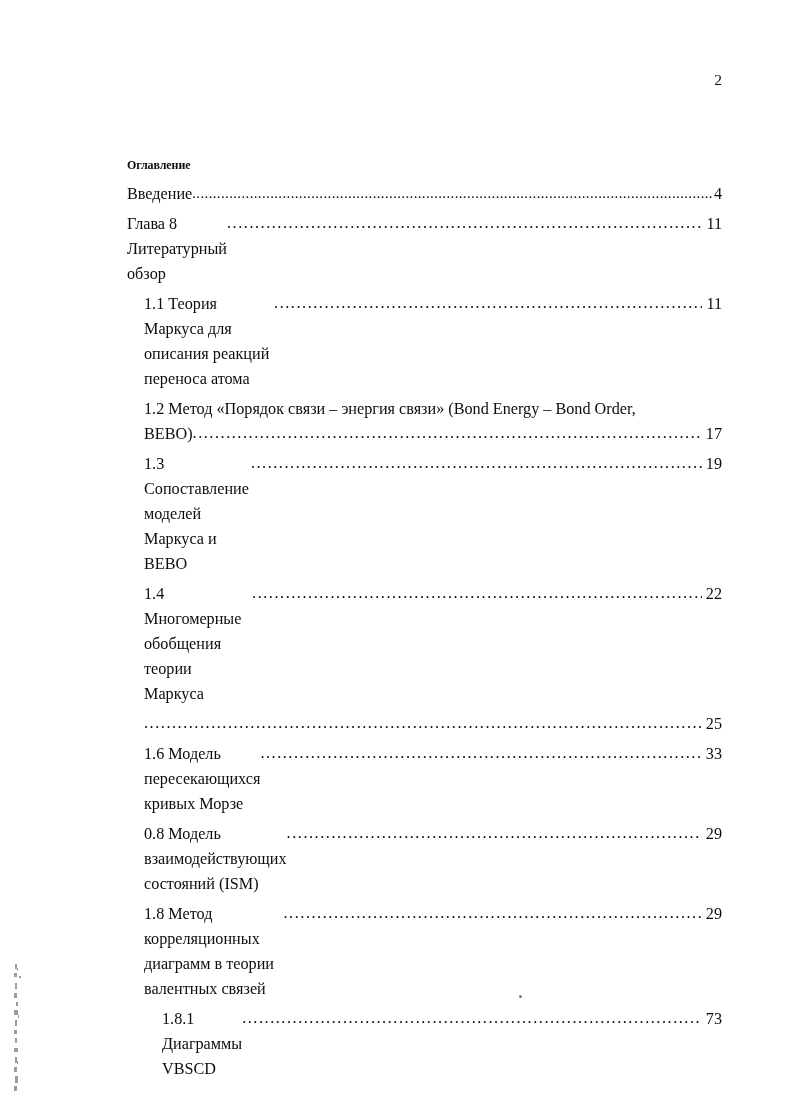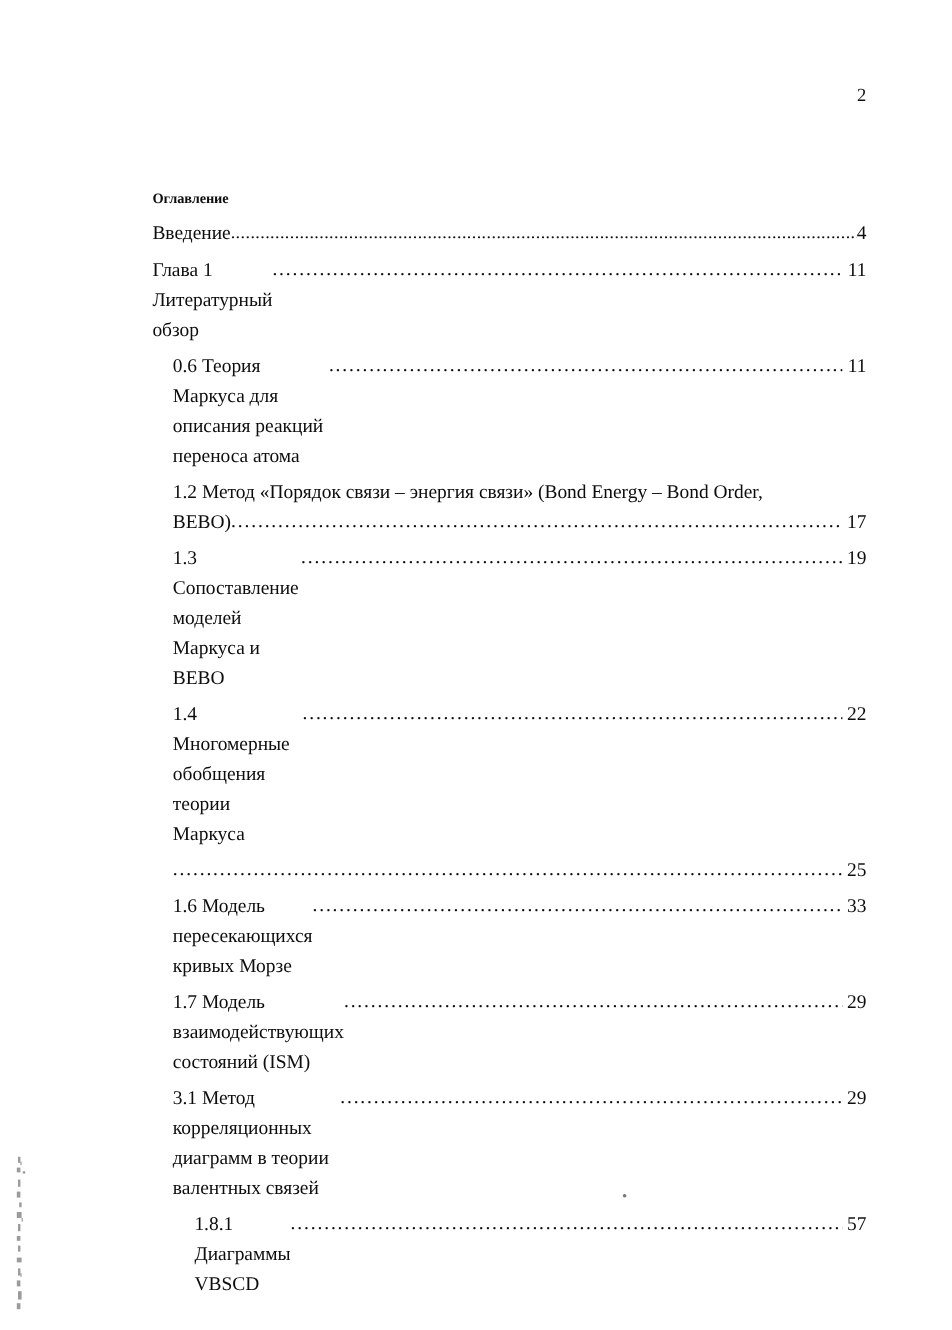--- a/index.html
+++ b/index.html
@@ -124,28 +124,28 @@
     <div id="toc-entries">
         <div class="entry lvl1">
           <div class="row">
             <span class="title">Введение</span>
             <span class="leader dense">................................................................................................................................................................................................................................................</span>
             <span class="pageno nospace">4</span>
           </div>
         </div>
         <div class="entry lvl1">
           <div class="row">
-            <span class="title">Глава 1 Литературный обзор</span>
+            <span class="title">Глава 8 Литературный обзор</span>
             <span class="leader ">................................................................................................................................................................................................................................................</span>
             <span class="pageno">11</span>
           </div>
         </div>
         <div class="entry lvl2">
           <div class="row">
-            <span class="title">0.6 Теория Маркуса для описания реакций переноса атома </span>
+            <span class="title">1.1 Теория Маркуса для описания реакций переноса атома </span>
             <span class="leader ">................................................................................................................................................................................................................................................</span>
             <span class="pageno">11</span>
           </div>
         </div>
         <div class="entry lvl2">
           <div class="row">
             <span class="title">1.2 Метод «Порядок связи – энергия связи» (Bond Energy – Bond Order,</span>
             <span class="leader none"></span>
             <span class="pageno"></span>
           </div>
@@ -177,37 +177,37 @@
         </div>
         <div class="entry lvl2">
           <div class="row">
             <span class="title">1.6 Модель пересекающихся кривых Морзе</span>
             <span class="leader ">................................................................................................................................................................................................................................................</span>
             <span class="pageno">33</span>
           </div>
         </div>
         <div class="entry lvl2">
           <div class="row">
-            <span class="title">1.7 Модель взаимодействующих состояний (ISM) </span>
+            <span class="title">0.8 Модель взаимодействующих состояний (ISM) </span>
             <span class="leader ">................................................................................................................................................................................................................................................</span>
             <span class="pageno">29</span>
           </div>
         </div>
         <div class="entry lvl2">
           <div class="row">
-            <span class="title">3.1 Метод корреляционных диаграмм в теории валентных связей</span>
+            <span class="title">1.8 Метод корреляционных диаграмм в теории валентных связей</span>
             <span class="leader ">................................................................................................................................................................................................................................................</span>
             <span class="pageno">29</span>
           </div>
         </div>
         <div class="entry lvl3">
           <div class="row">
             <span class="title">1.8.1 Диаграммы VBSCD</span>
             <span class="leader ">................................................................................................................................................................................................................................................</span>
-            <span class="pageno">57</span>
+            <span class="pageno">73</span>
           </div>
         </div>
       </div>
   </div>
 
   <svg class="edge-marks" viewBox="0 0 26 132" preserveAspectRatio="none" aria-hidden="true">
     <g fill="#3a3a3a">
       <rect x="9" y="2" width="2" height="5"></rect>
       <rect x="8" y="11" width="3" height="4"></rect>
       <rect x="13" y="14" width="2" height="2"></rect>

